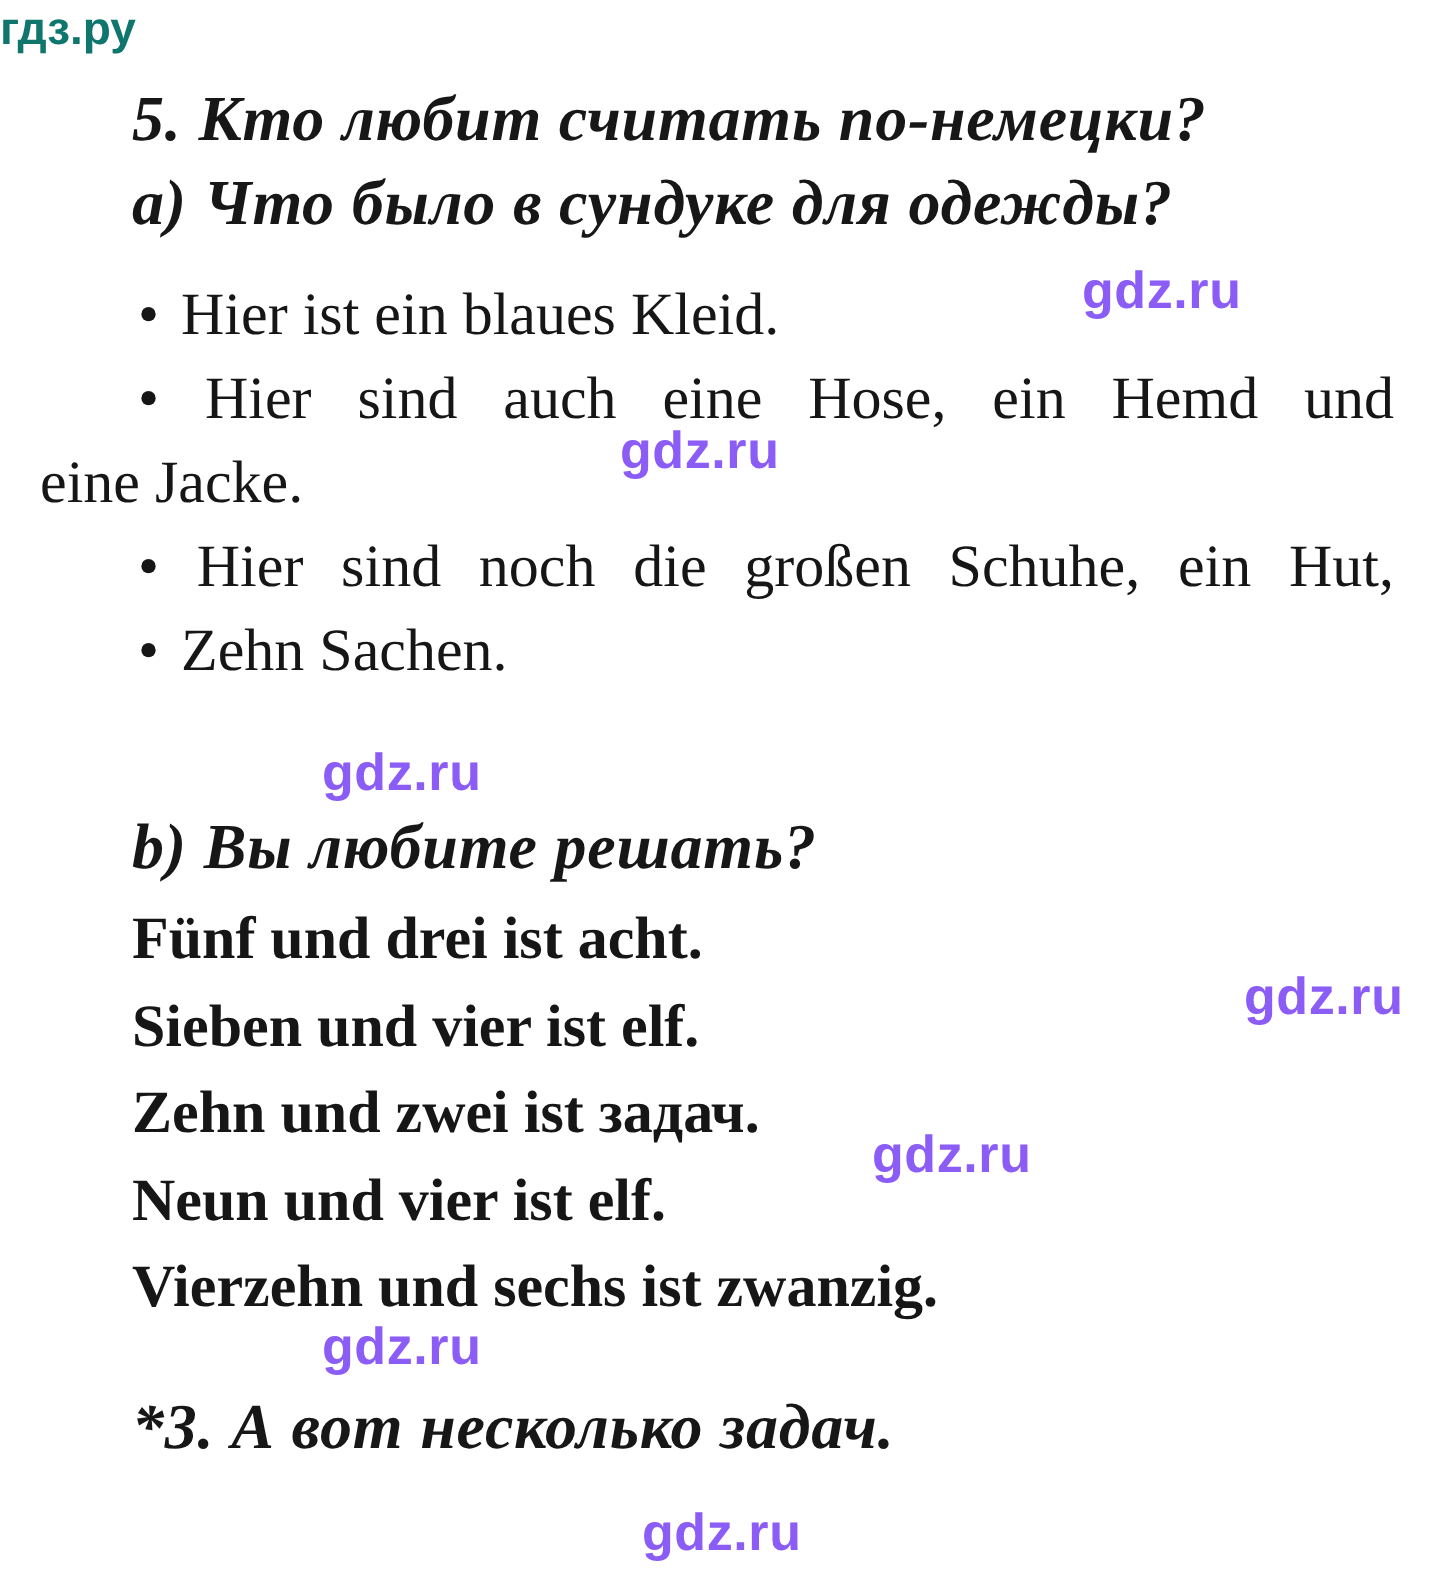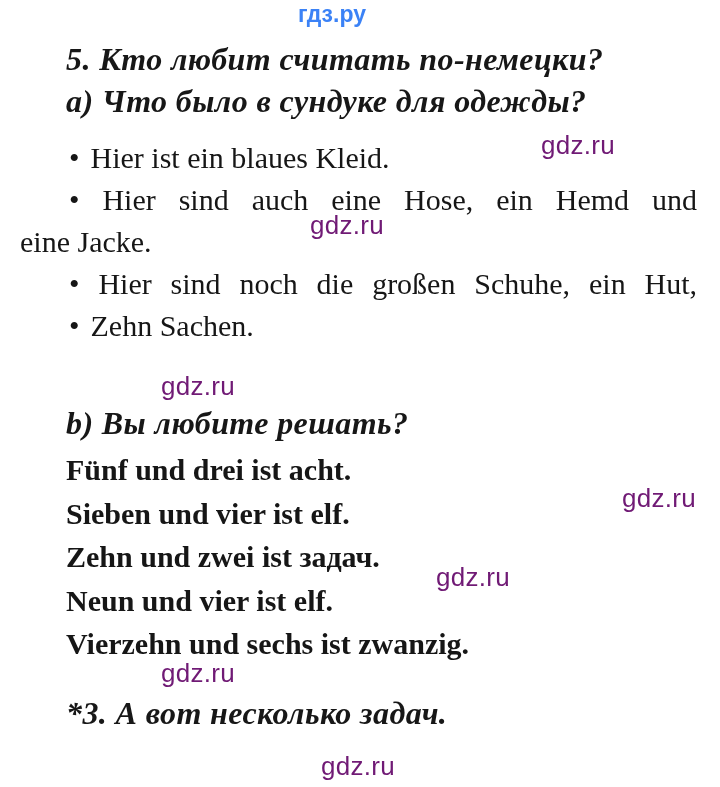--- a/index.html
+++ b/index.html
@@ -8,25 +8,25 @@
     background: #ffffff;
     font-family: "Liberation Serif", serif;
     color: #161616;
     position: relative;
     overflow: hidden;
   }
   .page { position: absolute; inset: 0; }
 
   .site-header {
     position: absolute; top: 0; left: 0; width: 664px;
-    text-align: center;
+    text-align: left;
     font-family: "Liberation Sans", sans-serif;
     font-weight: bold;
     font-size: 23px; line-height: 28px;
-    color: #3b82f6;
+    color: #0f766e;
   }
 
   .heading {
     position: absolute; left: 66px;
     font-style: italic;
     font-size: 32px; line-height: 42px;
     letter-spacing: 0.4px;
     white-space: nowrap;
     color: #171717;
     font-weight: bold;
@@ -52,24 +52,24 @@
   .answers-b {
     position: absolute; top: 448px; left: 66px;
     font-size: 30px;
     font-weight: bold;
   }
   .g-line { line-height: 43.5px; white-space: nowrap; }
 
   .wm {
     position: absolute;
     font-family: "Liberation Sans", sans-serif;
-    font-weight: normal;
+    font-weight: bold;
     font-size: 26px; line-height: 26px;
     letter-spacing: 0.3px;
-    color: #701a75;
+    color: #8b5cf6;
     white-space: nowrap;
   }
   .wm1 { left: 541px; top: 132px; }
   .wm2 { left: 310px; top: 212px; }
   .wm3 { left: 161px; top: 373px; }
   .wm4 { left: 622px; top: 485px; }
   .wm5 { left: 436px; top: 564px; }
   .wm6 { left: 161px; top: 660px; }
   .wm7 { left: 321px; top: 753px; }
 </style>

